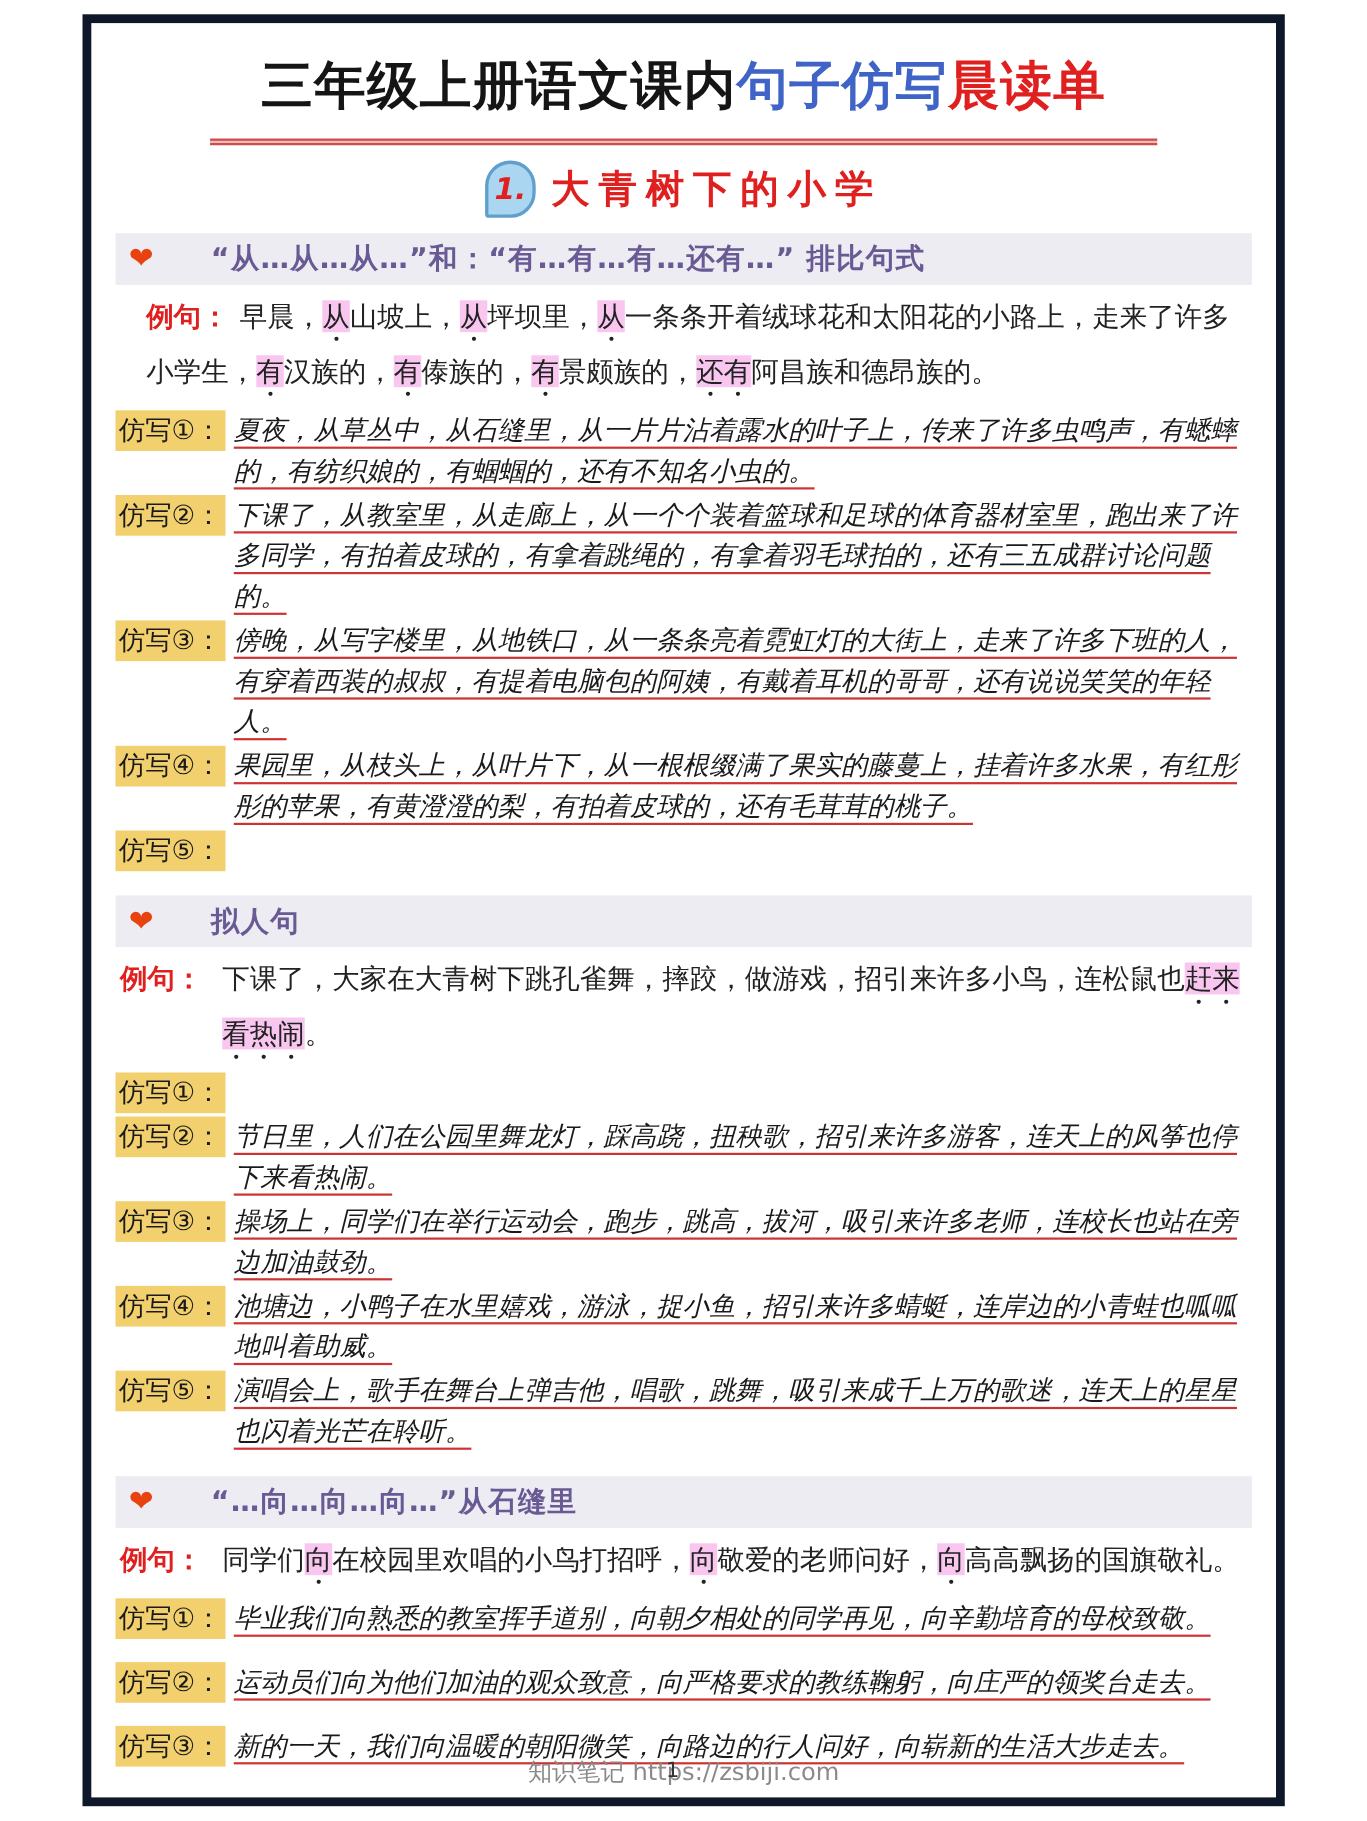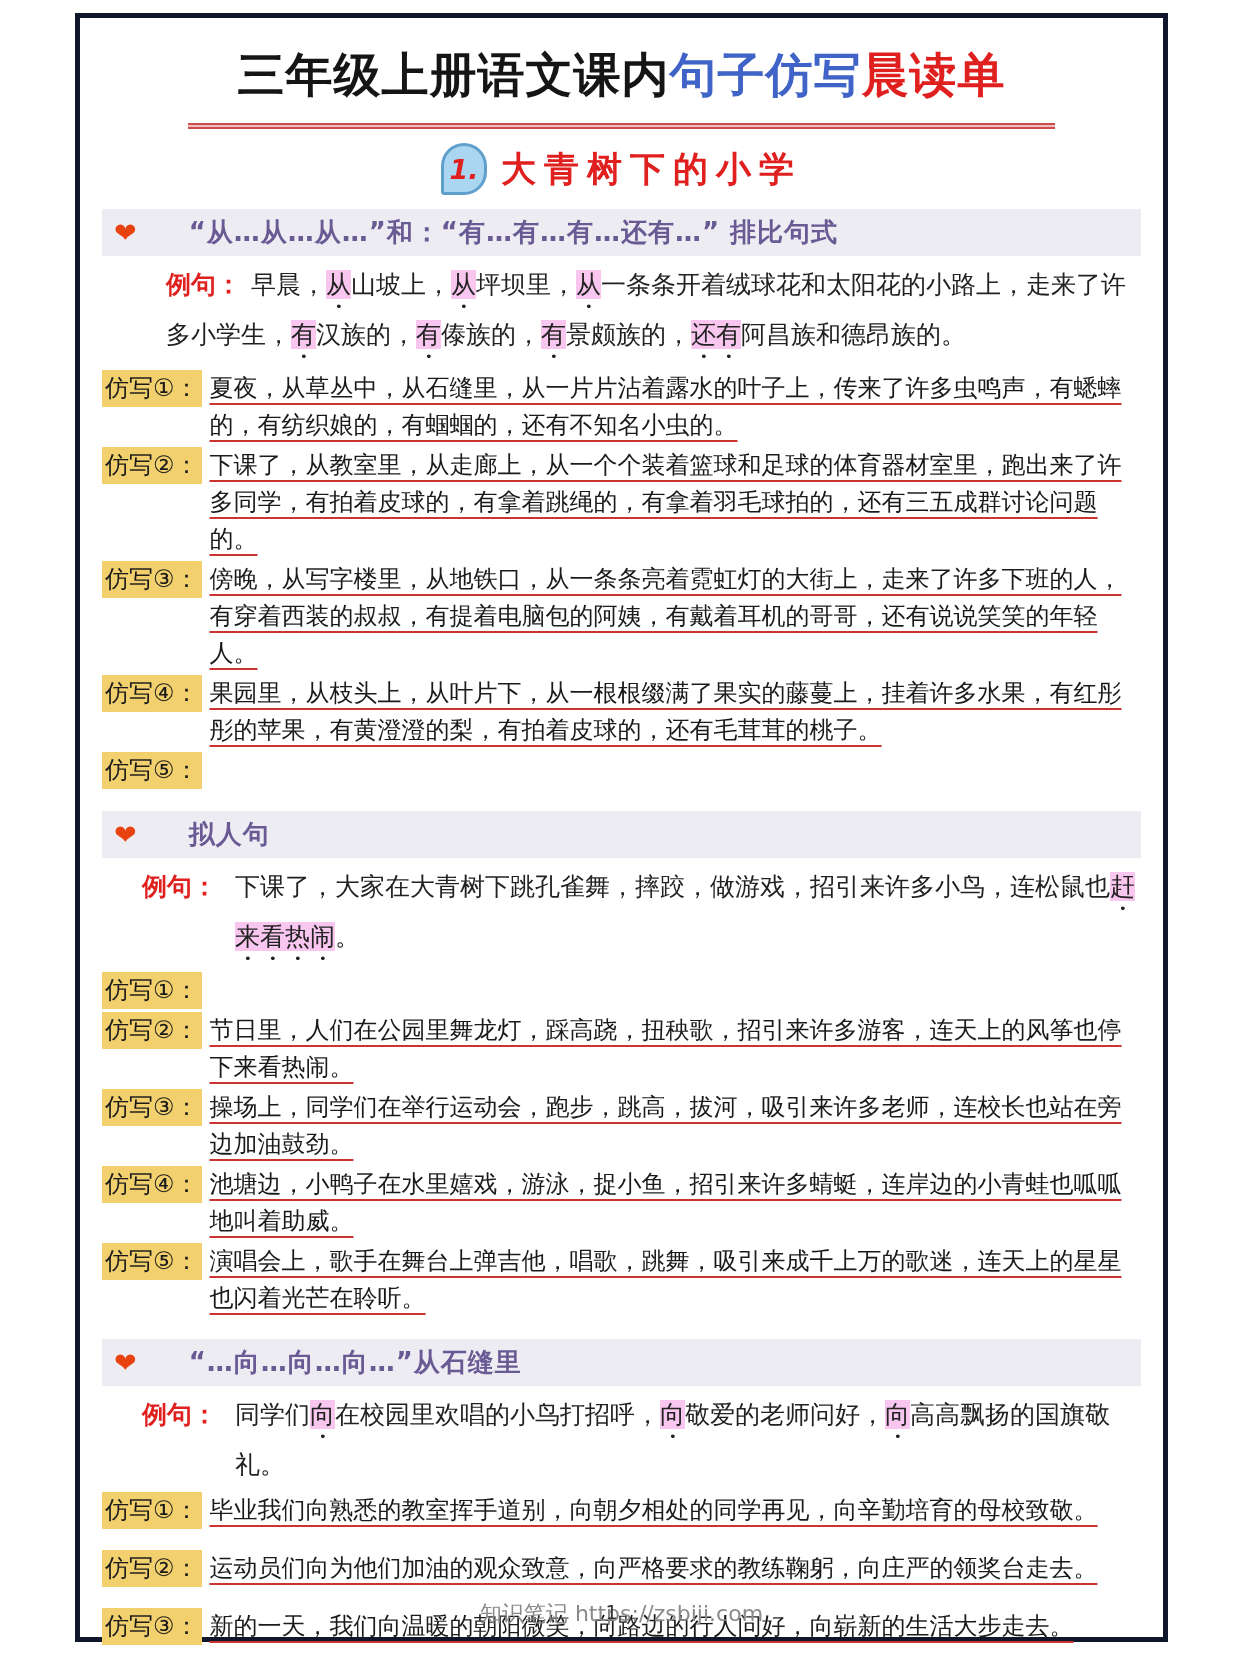--- a/index.html
+++ b/index.html
@@ -1,19 +1,19 @@
 <!DOCTYPE html>
 <html><head>
 <meta charset="utf-8">
 <style>
   * { margin:0; padding:0; box-sizing:border-box; }
   html,body { width:1243px; height:1655px; background:#ffffff; overflow:hidden;
               font-family:"DejaVu Sans", sans-serif; }
   .page-box { position:absolute; left:75px; top:13px; width:1093px; height:1629px;
-              border:5px solid #0f172a; background:#ffffff; padding:14px 22px 0 22px; }
+              border:8px solid #0f172a; background:#ffffff; padding:14px 22px 0 22px; }
   
   .doc-title { text-align:center; font-size:47px; font-weight:bold; letter-spacing:1px;
                margin-top:12px; margin-bottom:16px; white-space:nowrap; }
   .t-black { color:#151515; }
   .t-blue  { color:#3f63c6; }
   .t-red   { color:#e01f1f; }
   .divider { height:6px; margin:0 86px 14px 86px; background:#f3bcbc;
              border-top:2px solid #cc4d4d; border-bottom:2px solid #cc4d4d; }
   
   .lesson-head { display:flex; justify-content:center; align-items:center; gap:14px;
@@ -21,33 +21,33 @@
   .lesson-num { width:46px; height:52px; background:#aad6f2; border:3px solid #5f9fcc;
                 border-radius:26px 26px 26px 4px; color:#e01f1f; font-size:27px; font-style:italic;
                 display:flex; align-items:center; justify-content:center; font-weight:bold; }
   .lesson-title { color:#e01f1f; font-size:35px; font-weight:bold; letter-spacing:8px; }
   
   .section { margin-bottom:22px; }
   .section-head { display:flex; align-items:center; background:#edecf3; padding:6px 12px;
                   margin-bottom:8px; }
   .heart { color:#e8420e; font-size:27px; margin-right:52px; line-height:1; }
   .section-head-label { color:#695a94; font-size:26px; font-weight:bold; letter-spacing:1px; }
-  .example { font-size:25px; line-height:42px; padding-left:28px; margin-bottom:6px; color:#222;margin-left:36px; }
+  .example { font-size:25px; line-height:42px; padding-left:28px; margin-bottom:6px; color:#222; }
   .example.hang { display:flex; padding-left:4px; }
   .example.hang .ex-body { flex:1; padding-left:8px; }
   .ex-label { color:#e01f1f; font-weight:bold; margin-right:10px; white-space:nowrap; }
   .hl { background:#f8c6ef;
         -webkit-text-emphasis:dot; text-emphasis:dot;
         -webkit-text-emphasis-position:under left; text-emphasis-position:under left; }
   .imitation { display:flex; font-size:24px; line-height:37px; margin-bottom:3px; color:#1a1a1a; }
   .im-label { background:#f2d06e; padding:0 3px; margin-right:8px; white-space:nowrap;
               align-self:flex-start;text-align:right; }
   .im-text { flex:1; }
   .im-text span { text-decoration:underline; text-decoration-color:#cc3333;
-                  text-decoration-thickness:2px; text-underline-offset:7px; }
+                  text-decoration-thickness:2px; text-underline-offset:7px;font-style:italic; }
   .imitation-list.spaced .imitation { margin-bottom:21px; }
   
   .footer { position:absolute; bottom:8px; left:0; width:100%; text-align:center;
             color:#8a8a8a; font-size:22px; }
   .page-num { position:absolute; left:calc(50% - 16px); top:2px; color:#333;
               font-size:19px; }
 </style>
 </head>
 <body>
 

